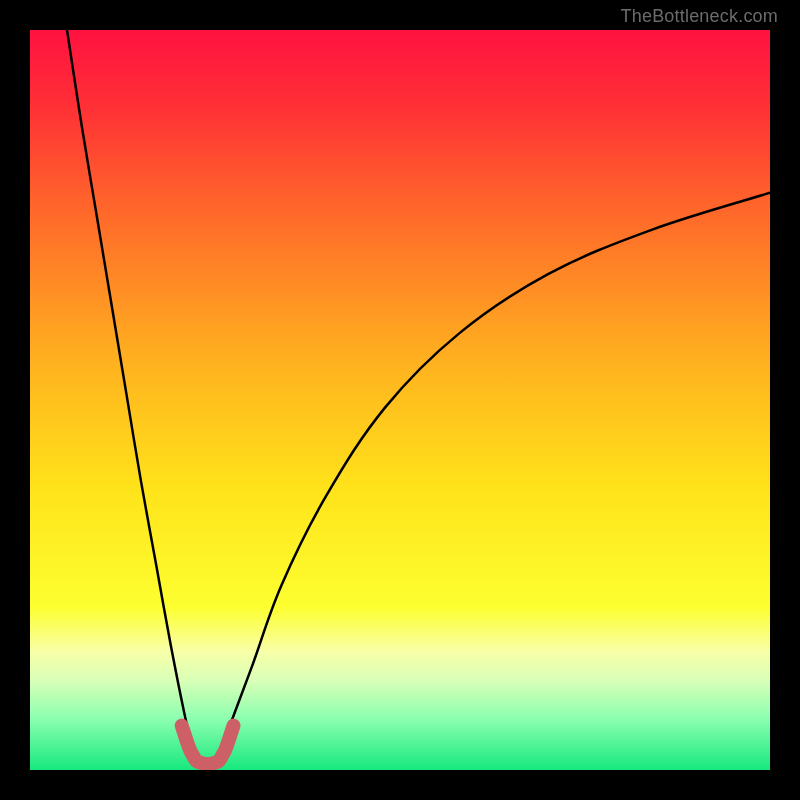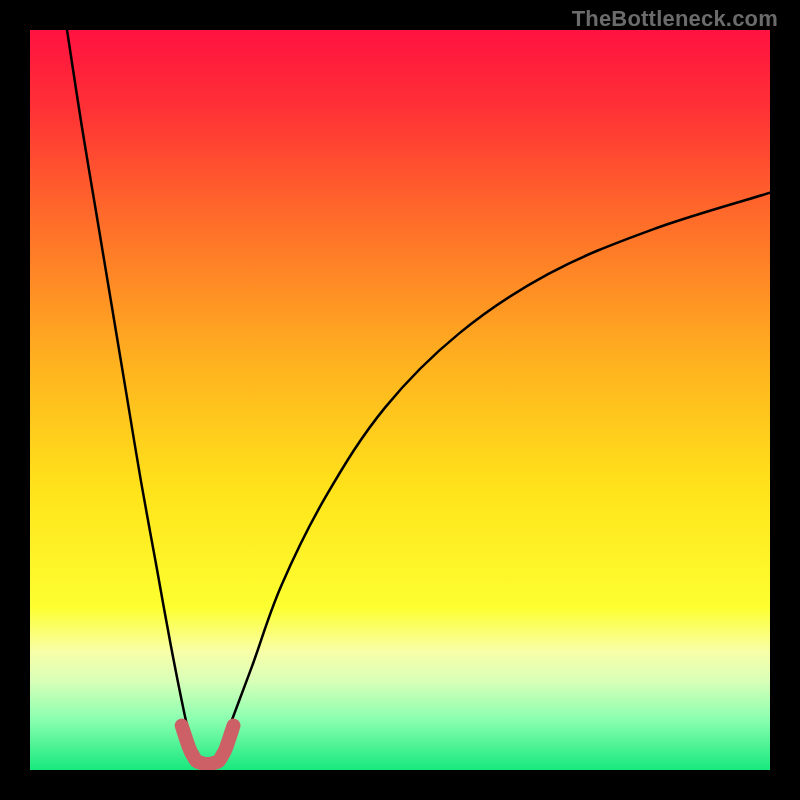--- a/index.html
+++ b/index.html
@@ -20,22 +20,22 @@
     left: 30px;
     top: 30px;
     width: 740px;
     height: 740px;
   }
   .watermark {
     position: absolute;
     top: 6px;
     right: 22px;
     font-family: Arial, Helvetica, sans-serif;
-    font-size: 22px;
-    font-weight: 700;
+    font-size: 18px;
+    font-weight: 400;
     color: #6b6b6b;
     letter-spacing: 0.2px;
   }
   svg { display: block; }
 </style>
 </head>
 <body>
 
 <div class="frame">
 

